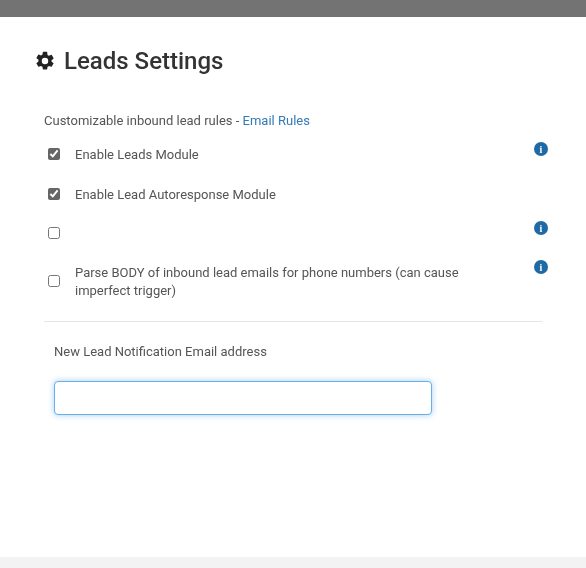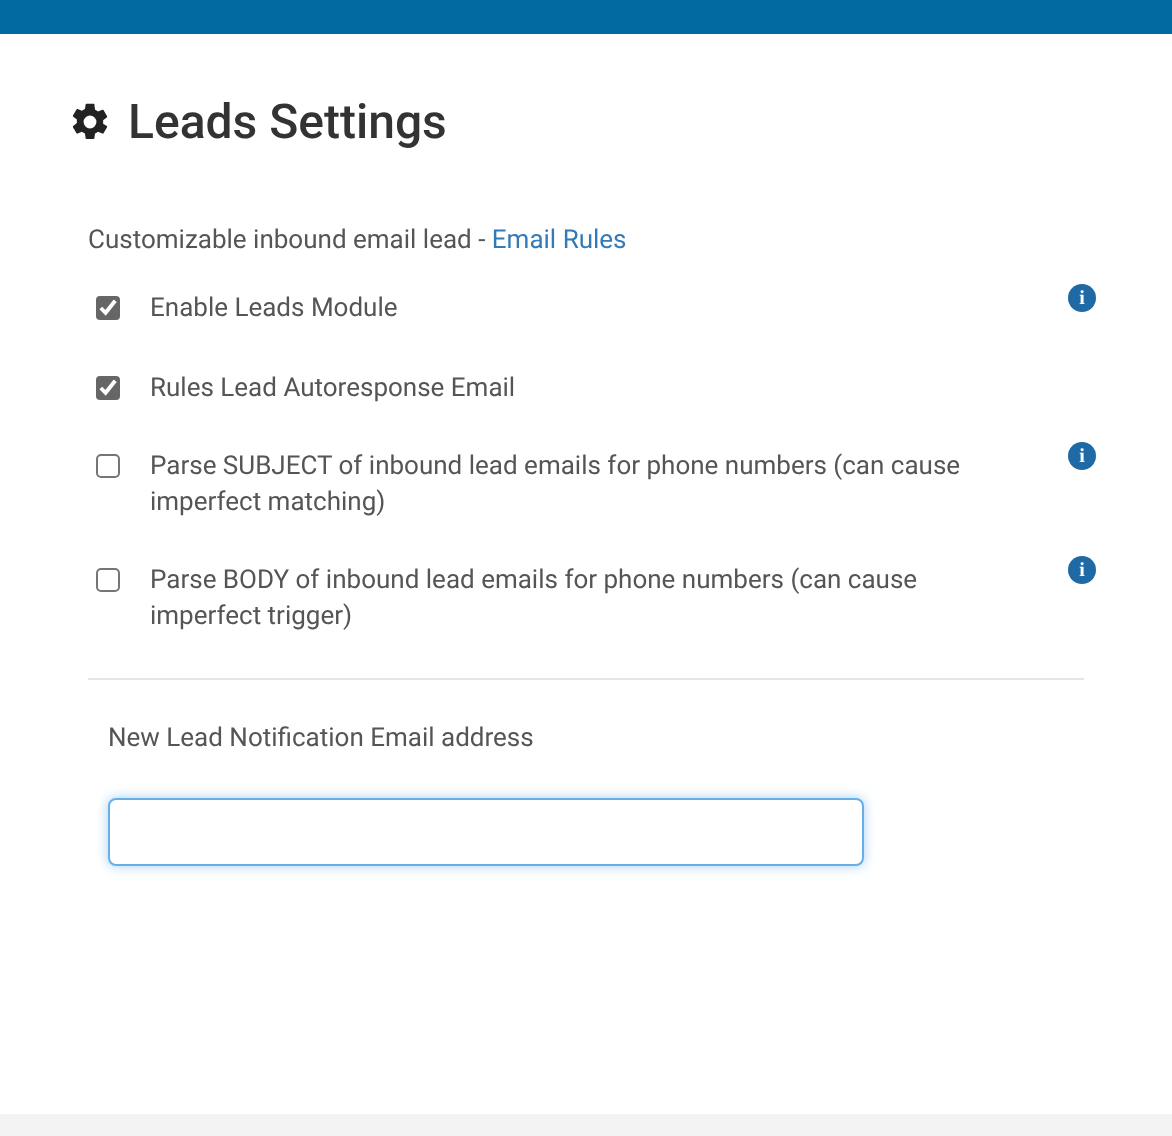--- a/index.html
+++ b/index.html
@@ -5,21 +5,21 @@
   * { box-sizing: border-box; }
   html, body {
     margin: 0; padding: 0;
     font-family: -apple-system, BlinkMacSystemFont, "Segoe UI", Roboto, "Helvetica Neue", Arial, sans-serif;
     background: #f3f3f3;
     color: #555;
   }
   .outer {
     width: 586px;
     padding-top: 2px;
-    background: #0369a1;
+    background: #737373;
   }
   .card {
     background: #fff;
     margin: 15px 0 0 0;
     padding: 30px 34px 40px 34px;
     width: 586px;
     min-height: 540px;
   }
   h1.page-title {
     font-size: 24px;
@@ -40,21 +40,21 @@
     text-decoration: none;
     text-align: center;
   }
 
   .settings-block {
     margin-left: 10px;
     position: relative;
   }
   .checkbox-row {
     display: flex;
-    align-items: flex-start;
+    align-items: center;
     gap: 12px;
     margin: 0 0 22px 0;
     padding-right: 60px;
     position: relative;
   }
   .checkbox-row .cb {
     margin-top: 2px;
     width: 12px;
     height: 12px;
     flex: 0 0 12px;
@@ -117,40 +117,39 @@
 <div class="outer">
   <div class="card">
     <h1 class="page-title">
       <svg class="gear-svg" viewBox="0 0 24 24">
         <path d="M19.14,12.94a7.14,7.14,0,0,0,.05-.94,7.14,7.14,0,0,0-.05-.94l2.03-1.58a.5.5,0,0,0,.12-.64l-1.92-3.32a.5.5,0,0,0-.61-.22l-2.39.96a7.03,7.03,0,0,0-1.62-.94l-.36-2.54A.5.5,0,0,0,13.9,2h-3.8a.5.5,0,0,0-.49.42L9.25,4.96a7.03,7.03,0,0,0-1.62.94l-2.39-.96a.5.5,0,0,0-.61.22L2.71,8.48a.5.5,0,0,0,.12.64l2.03,1.58a7.14,7.14,0,0,0-.05.94,7.14,7.14,0,0,0,.05.94L2.83,14.16a.5.5,0,0,0-.12.64l1.92,3.32a.5.5,0,0,0,.61.22l2.39-.96a7.03,7.03,0,0,0,1.62.94l.36,2.54a.5.5,0,0,0,.49.42h3.8a.5.5,0,0,0,.49-.42l.36-2.54a7.03,7.03,0,0,0,1.62-.94l2.39.96a.5.5,0,0,0,.61-.22l1.92-3.32a.5.5,0,0,0-.12-.64ZM12,15.5A3.5,3.5,0,1,1,15.5,12,3.5,3.5,0,0,1,12,15.5Z"></path>
       </svg>
       <span>Leads Settings</span>
     </h1>
 
     <p class="intro">
-      <span>Customizable inbound email lead - </span><a href="#">Email Rules</a>
+      <span>Customizable inbound lead rules - </span><a href="#">Email Rules</a>
     </p>
 
     <div class="settings-block">
 
       <div class="checkbox-row">
         <input type="checkbox" class="cb" id="cb0" checked="" style="">
         <label for="cb0">Enable Leads Module</label>
         <span class="info-badge">i</span>
       </div>
 
       <div class="checkbox-row">
         <input type="checkbox" class="cb" id="cb1" checked="" style="">
-        <label for="cb1">Rules Lead Autoresponse Email</label>
+        <label for="cb1">Enable Lead Autoresponse Module</label>
       </div>
 
 
       <div class="checkbox-row">
         <input type="checkbox" class="cb" id="cb3" style="">
-        <label for="cb3">Parse SUBJECT of inbound lead emails for phone numbers (can cause imperfect matching)</label>
         <span class="info-badge">i</span>
       </div>
 
       <div class="checkbox-row">
         <input type="checkbox" class="cb" id="cb4" style="">
         <label for="cb4">Parse BODY of inbound lead emails for phone numbers (can cause imperfect trigger)</label>
         <span class="info-badge">i</span>
       </div>
 
     </div>

